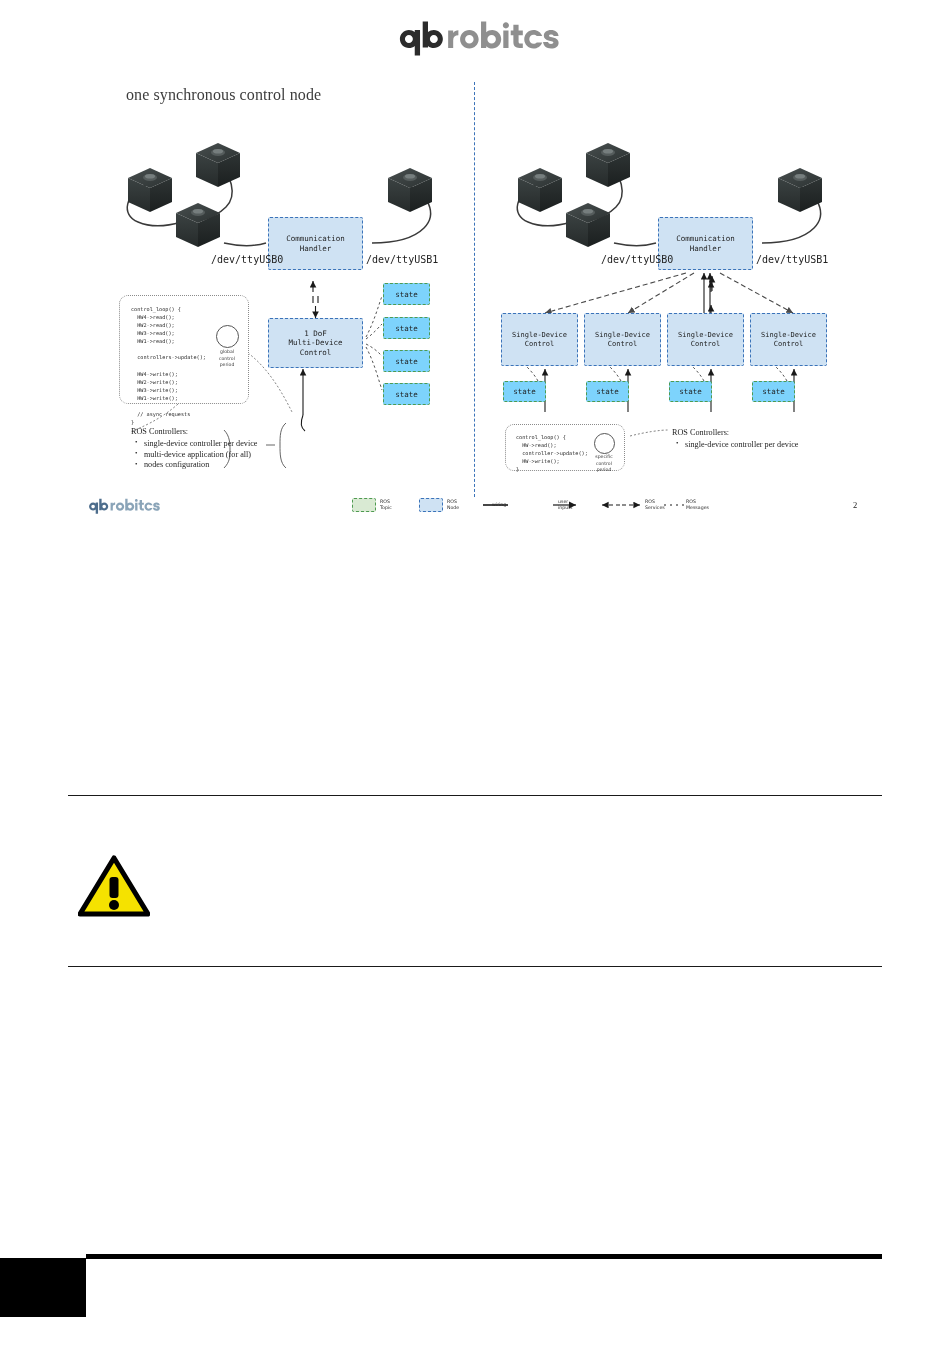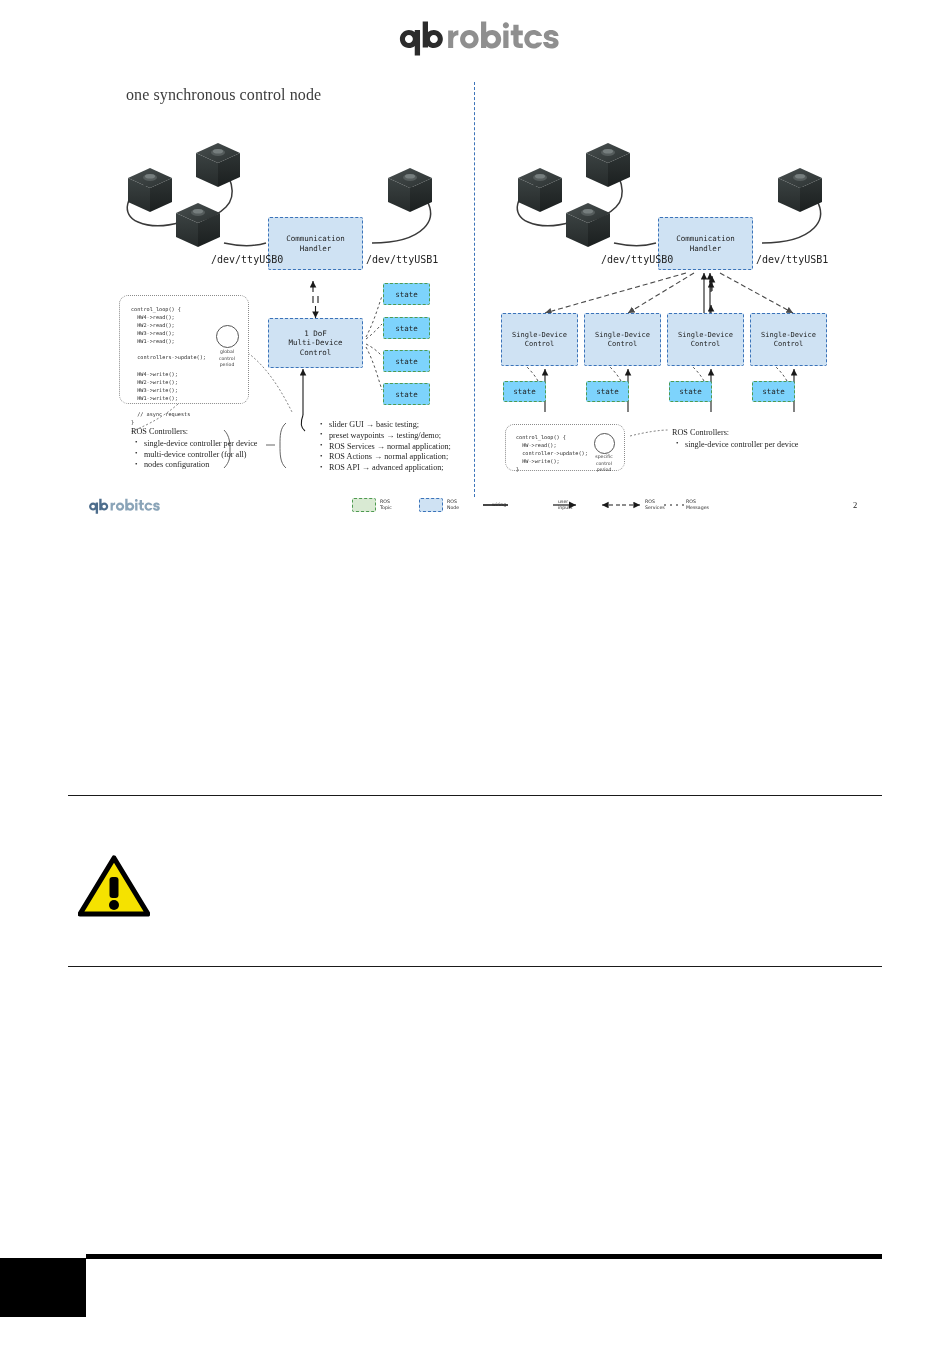--- a/index.html
+++ b/index.html
@@ -227,34 +227,25 @@
     <div class="clockring" style="left:96px;top:29px;width:21px;height:21px;"></div>
     <div class="clocklbl" style="left:92px;top:53px;width:30px;">global
 control
 period</div>
   </div>
 
   <div class="bl" style="left:131px;top:427px;">
     <span class="ttl">ROS Controllers:</span>
     <ul>
       <li>single-device controller per device</li>
-      <li>multi-device controller (for all)</li>
+      <li>multi-device application (for all)</li>
       <li>nodes configuration</li>
     </ul>
   </div>
 
-  <div class="bl" style="left:316px;top:420px;">
-    <ul>
-      <li>slider GUI → basic testing;</li>
-      <li>preset waypoints → testing/demo;</li>
-      <li>ROS Services → normal application;</li>
-      <li>ROS Actions → normal application;</li>
-      <li>ROS API → advanced application;</li>
-    </ul>
-  </div>
 
   <div class="node-box" style="left:658px;top:217px;width:95px;height:53px;font-size:7.5px;">
     <span>Communication</span>
     <span>Handler</span>
   </div>
   <div class="devlabel" style="left:601px;top:254px;">/dev/ttyUSB0</div>
   <div class="devlabel" style="left:756px;top:254px;">/dev/ttyUSB1</div>
 
   <div class="node-box" style="left:501px;top:313px;width:77px;height:53px;font-size:7px;">
     <span>Single-Device</span>

